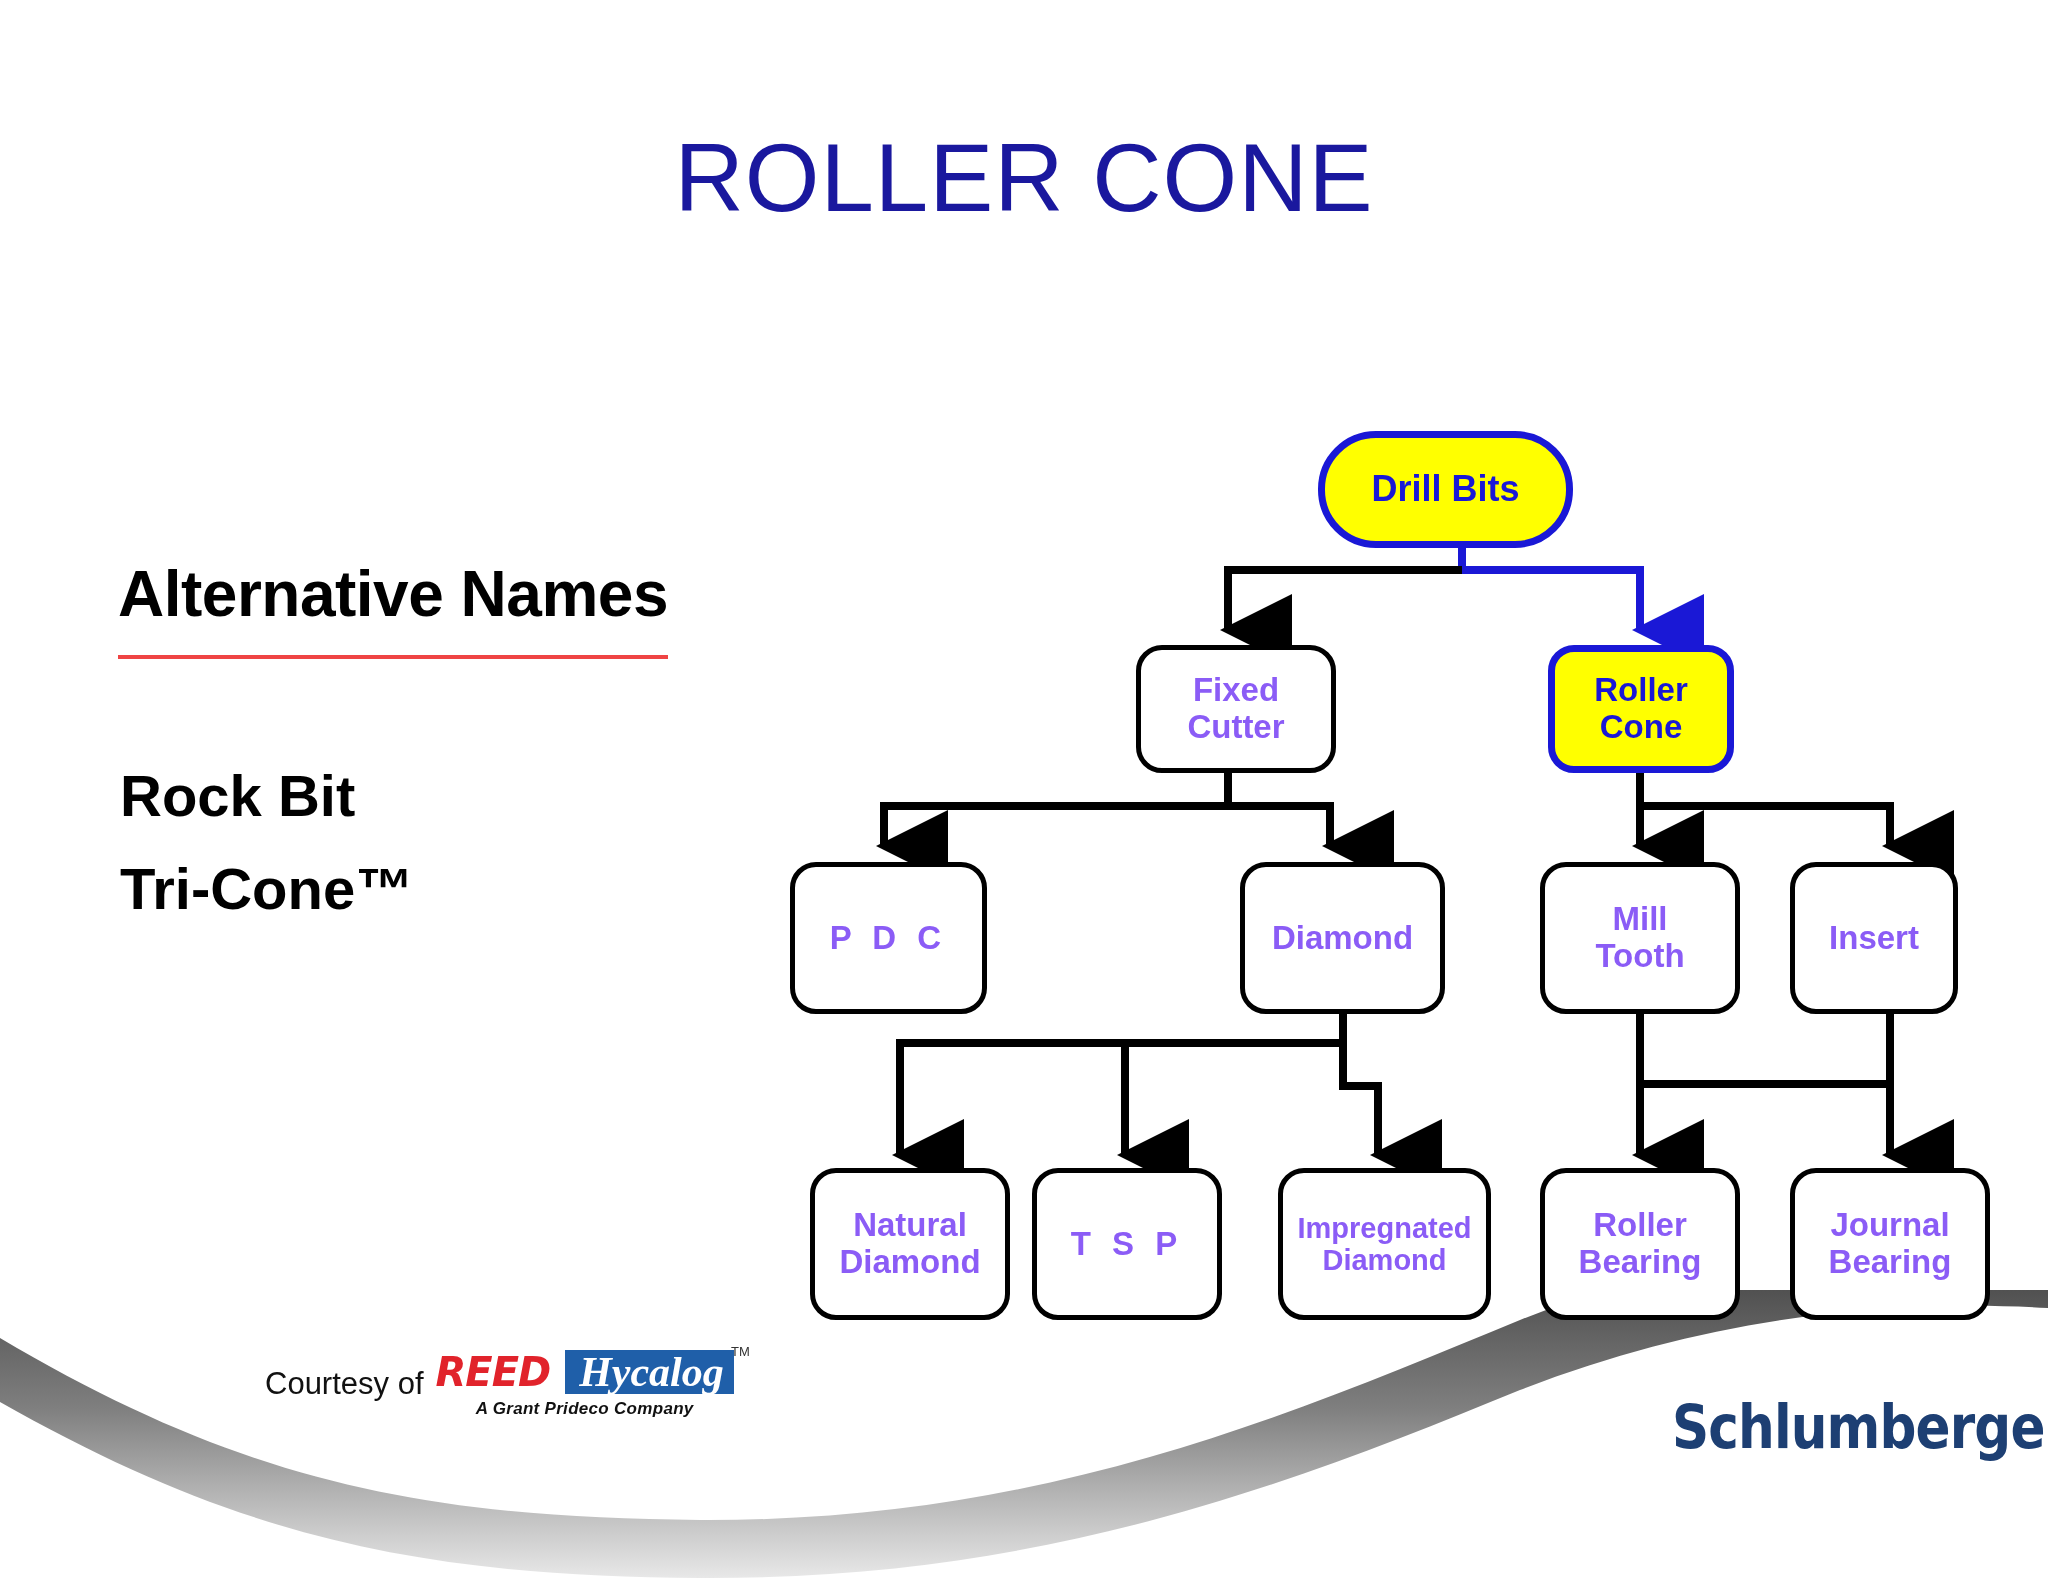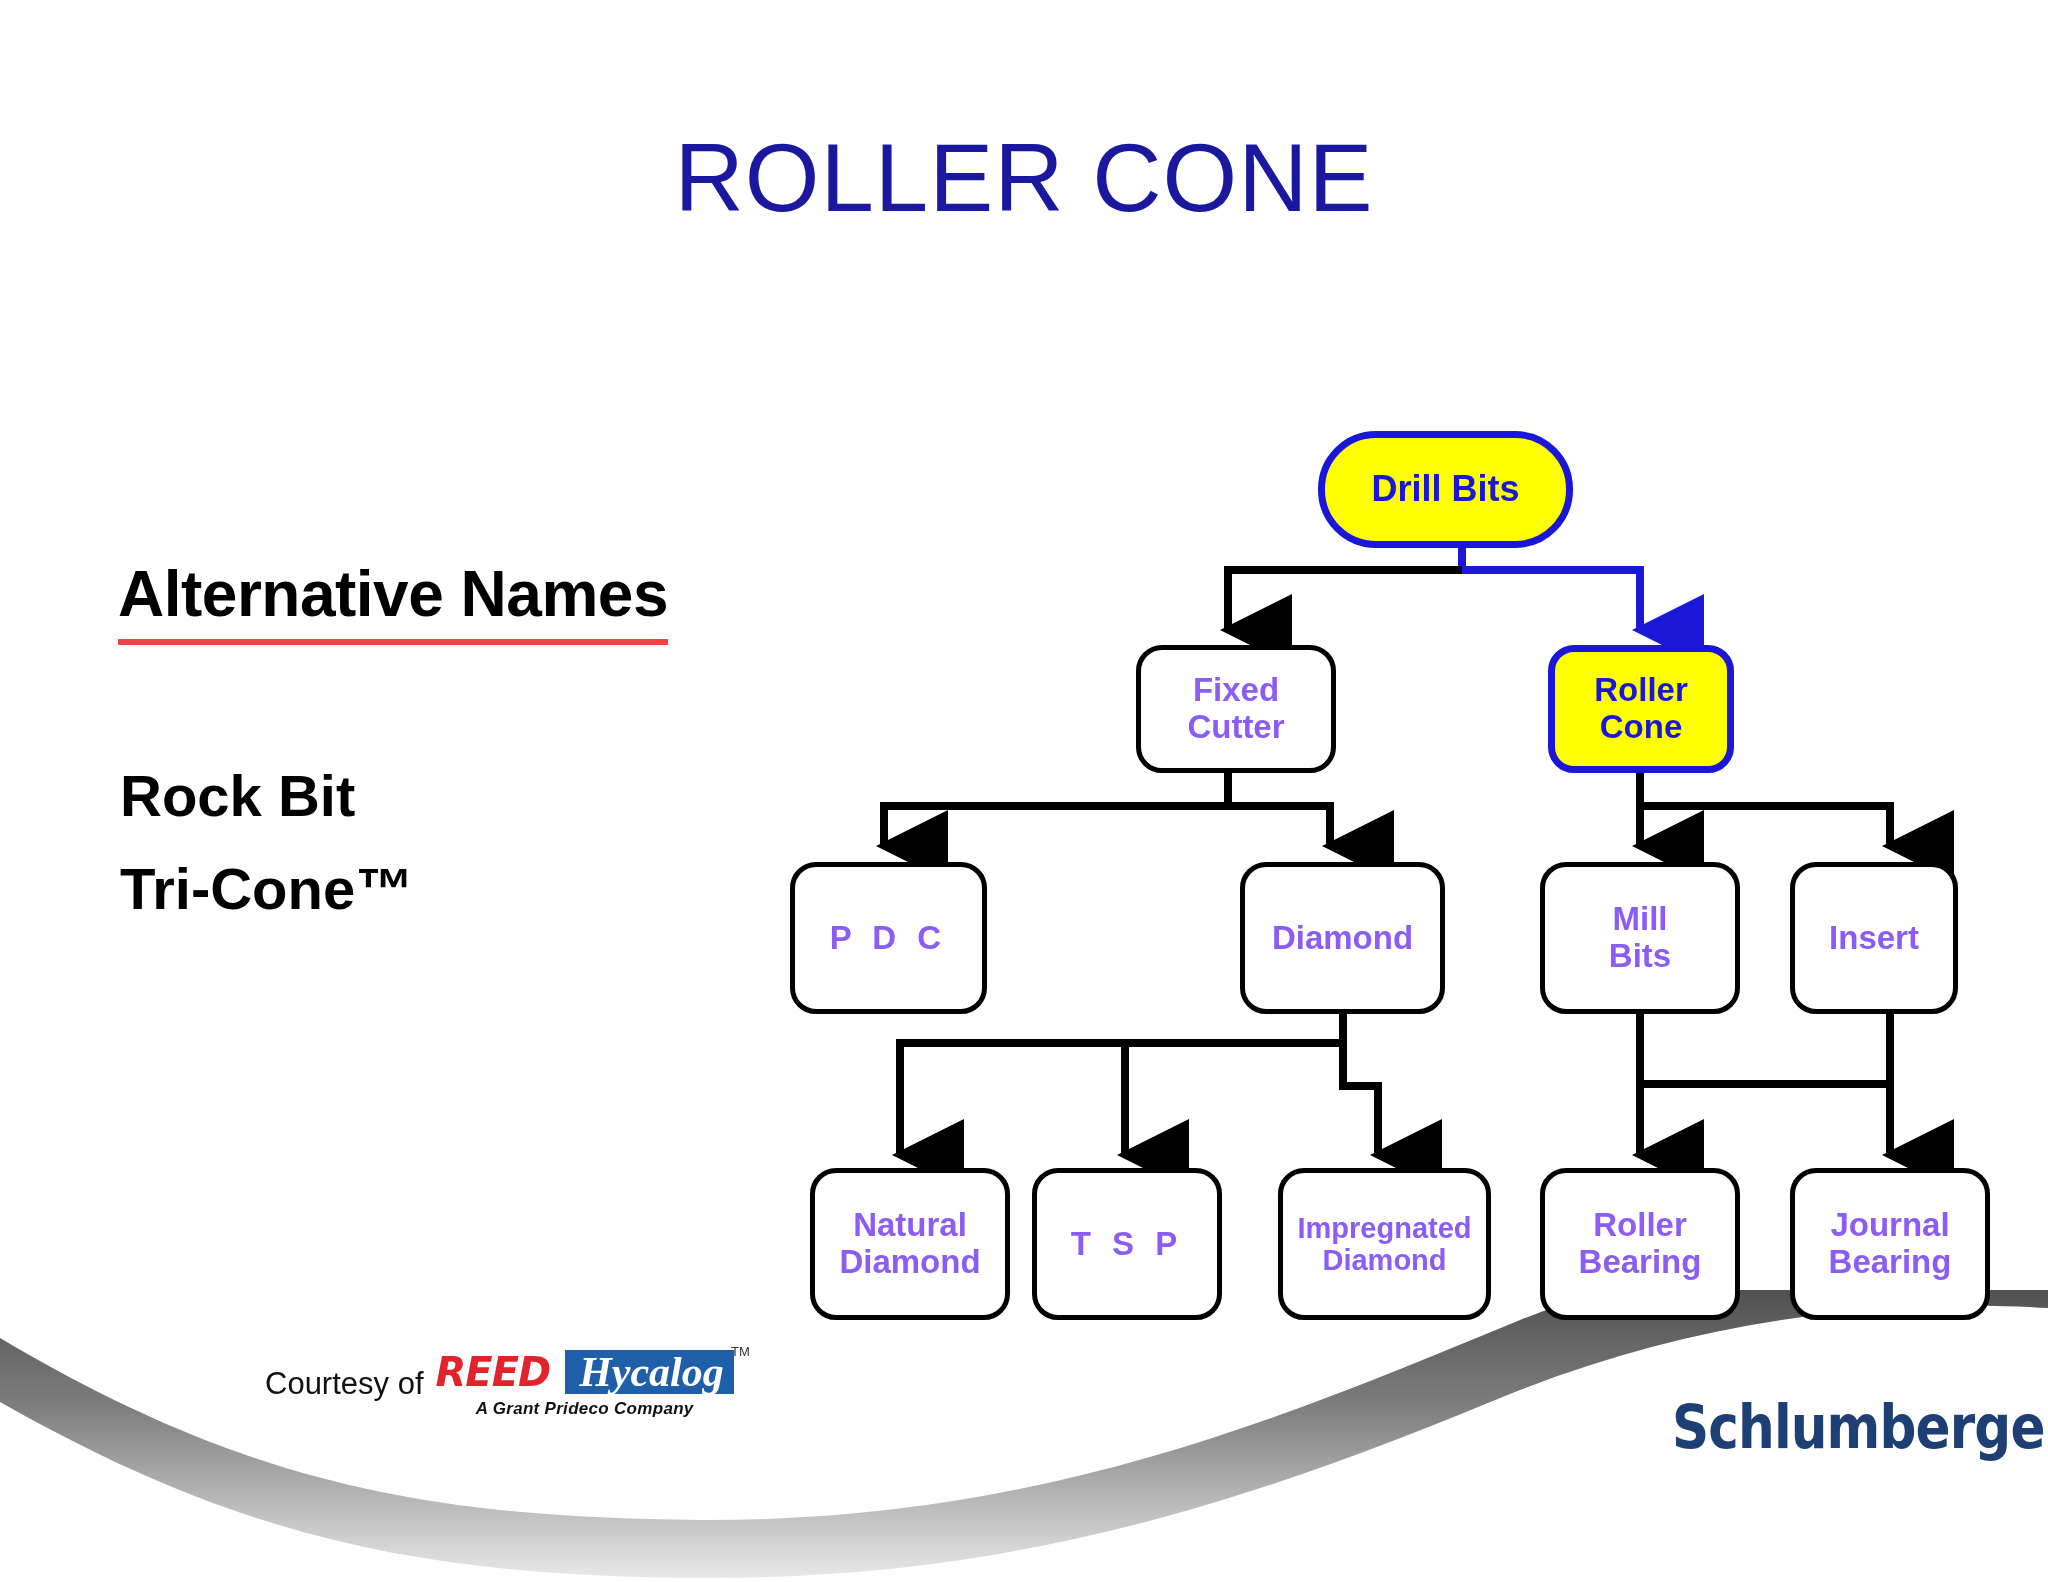--- a/index.html
+++ b/index.html
@@ -35,22 +35,22 @@
 
   
   #alt-names-heading {
     position: absolute;
     left: 118px;
     top: 557px;
     font-size: 64px;
     font-weight: bold;
     color: #000000;
     letter-spacing: -0.5px;
-    padding-bottom: 8px;
-    border-bottom: 6px solid #ef4444;
+    padding-bottom: 24px;
+    border-bottom: 4px solid #ef4444;
     display: inline-block;
   }
   #rock-bit-line {
     position: absolute;
     left: 120px;
     top: 762px;
     font-size: 58px;
     font-weight: bold;
     color: #000000;
     letter-spacing: 0px;
@@ -247,21 +247,21 @@
 Cutter</div>
 
   <div class="node accent" style="left:1548px; top:645px; width:186px; height:128px;">Roller
 Cone</div>
 
   <div class="node wide-letters" style="left:790px; top:862px; width:197px; height:152px;">P D C</div>
 
   <div class="node" style="left:1240px; top:862px; width:205px; height:152px;">Diamond</div>
 
   <div class="node" style="left:1540px; top:862px; width:200px; height:152px;">Mill
-Bits</div>
+Tooth</div>
 
   <div class="node" style="left:1790px; top:862px; width:168px; height:152px;">Insert</div>
 
   <div class="node" style="left:810px; top:1168px; width:200px; height:152px;">Natural
 Diamond</div>
 
   <div class="node wide-letters" style="left:1032px; top:1168px; width:190px; height:152px;">T S P</div>
 
   <div class="node small-text" style="left:1278px; top:1168px; width:213px; height:152px;">Impregnated
 Diamond</div>

